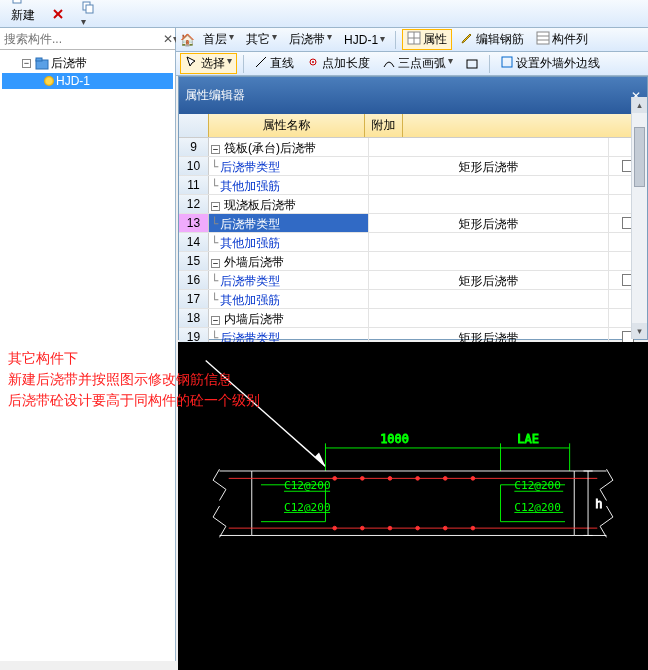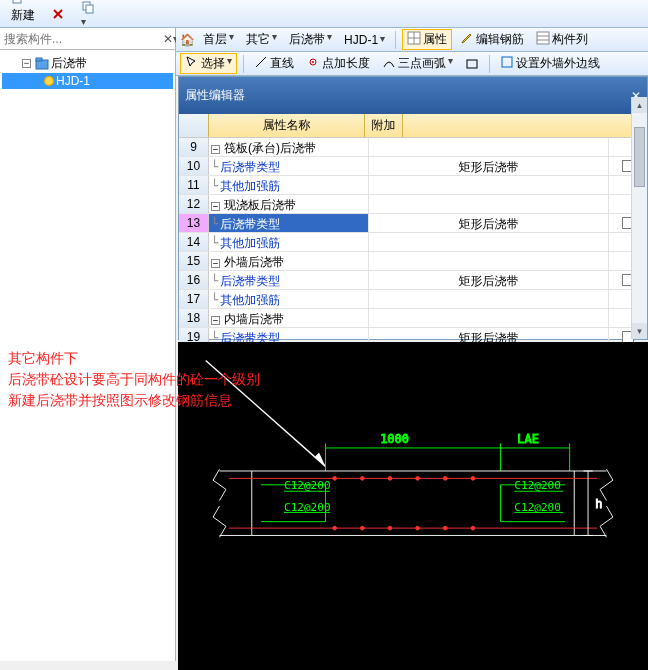--- a/index.html
+++ b/index.html
@@ -325,22 +325,22 @@
     <div class="sb-v">
       <div class="arr">▴</div>
       <div class="thumb"></div>
       <div class="arr bot">▾</div>
     </div>
   </div>
 
   <div class="cad-area">
     <div class="annot" style="left:-170px; top:6px;">
       <div>其它构件下</div>
+      <div>新建后浇带并按照图示修改钢筋信息</div>
       <div>后浇带砼设计要高于同构件的砼一个级别</div>
-      <div>新建后浇带并按照图示修改钢筋信息</div>
     </div>
     <svg class="cad-svg" viewBox="0 0 470 356">
 
       <line x1="10" y1="20" x2="140" y2="135" stroke="#fff" stroke-width="1.5"></line>
       <polygon points="140,135 128,125 133,120" fill="#fff"></polygon>
 
       <g stroke="#0f0" fill="#0f0" font-size="13" font-family="monospace">
         <line x1="140" y1="115" x2="330" y2="115"></line>
         <line x1="140" y1="110" x2="140" y2="140"></line>
         <line x1="330" y1="110" x2="330" y2="140"></line>

